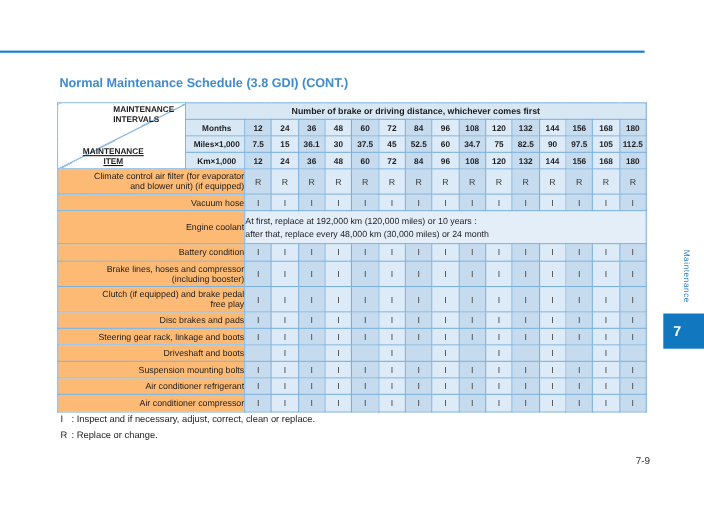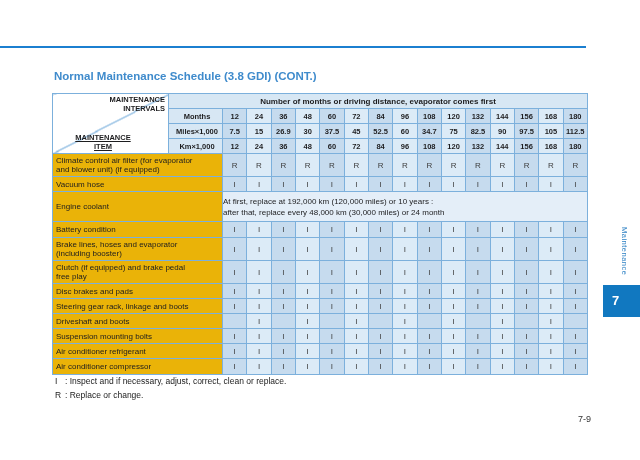--- a/index.html
+++ b/index.html
@@ -11,30 +11,30 @@
 
   table.sched { position:absolute; left:52px; top:93px; width:536px;
     border-collapse:collapse; table-layout:fixed; }
   .sched td, .sched th { border:1px solid #7cb0dc; overflow:hidden; }
   thead tr { height:15px; }
 
   .corner { background:#ffffff;
     background-image:linear-gradient(to bottom right, transparent 49.4%, #8fbce2 49.4%, #8fbce2 50.7%, transparent 50.7%);
     position:relative; }
   .corner-top { position:absolute; top:2px; right:3px; width:62px; font-size:7.5px;
-    font-weight:bold; line-height:8.5px; text-align:right; color:#1d1d1f; }
+    font-weight:bold; line-height:8.5px; color:#1d1d1f; }
   .corner-bot { position:absolute; bottom:2px; left:19px; width:62px; font-size:7.5px;
     font-weight:bold; line-height:8.5px; text-align:center; color:#1d1d1f;text-decoration:underline; }
 
   .span-head { background:#d7e7f4; font-size:8px; font-weight:bold; text-align:center; color:#1d1d1f; }
   .rowlab { background:#d7e7f4; font-size:7.5px; font-weight:bold; text-align:center; padding-left:3px; color:#1d1d1f; }
   .num  { font-size:7.5px; font-weight:bold; text-align:center; color:#1d1d1f; }
   .c-dark  { background:#c6dbee; }
   .c-light { background:#dcebf7; }
-  .item { background:#eab308; font-size:8px; text-align:left; padding:2px 16px 2px 3px;
+  .item { background:#fdba74; font-size:8px; text-align:right; padding:2px 0 2px 3px;
     line-height:9px; color:#1d1d1f; white-space:pre-line; }
   .mark { font-size:8px; text-align:center; color:#3c3c3c; }
   .note { background:#e4eef8; font-size:8px; text-align:left; line-height:11px;
     color:#1d1d1f; white-space:pre-line; }
 
   .footnotes { position:absolute; left:55px; top:375px; font-size:8.5px; color:#222222; line-height:13.5px; }
   .fn { display:flex; }
   .fn-mark { width:10px; }
 
   .side-label { position:absolute; left:620px; top:227px; writing-mode:vertical-rl;
@@ -70,21 +70,21 @@
       <col>
       <col>
       <col>
     </colgroup>
     <thead>
       <tr>
         <td class="corner" rowspan="4">
           <div class="corner-top">MAINTENANCE INTERVALS</div>
           <div class="corner-bot">MAINTENANCE ITEM</div>
         </td>
-        <th class="span-head" colspan="16">Number of months or driving distance, evaporator comes first</th>
+        <th class="span-head" colspan="16">Number of brake or driving distance, whichever comes first</th>
       </tr>
       <tr>
         <th class="rowlab">Months</th>
         <td class="num c-dark">12</td>
         <td class="num c-light">24</td>
         <td class="num c-dark">36</td>
         <td class="num c-light">48</td>
         <td class="num c-dark">60</td>
         <td class="num c-light">72</td>
         <td class="num c-dark">84</td>
@@ -94,21 +94,21 @@
         <td class="num c-dark">132</td>
         <td class="num c-light">144</td>
         <td class="num c-dark">156</td>
         <td class="num c-light">168</td>
         <td class="num c-dark">180</td>
       </tr>
       <tr>
         <th class="rowlab">Miles×1,000</th>
         <td class="num c-dark">7.5</td>
         <td class="num c-light">15</td>
-        <td class="num c-dark">26.9</td>
+        <td class="num c-dark">36.1</td>
         <td class="num c-light">30</td>
         <td class="num c-dark">37.5</td>
         <td class="num c-light">45</td>
         <td class="num c-dark">52.5</td>
         <td class="num c-light">60</td>
         <td class="num c-dark">34.7</td>
         <td class="num c-light">75</td>
         <td class="num c-dark">82.5</td>
         <td class="num c-light">90</td>
         <td class="num c-dark">97.5</td>
@@ -189,21 +189,21 @@
         <td class="mark c-light">I</td>
         <td class="mark c-dark">I</td>
         <td class="mark c-light">I</td>
         <td class="mark c-dark">I</td>
         <td class="mark c-light">I</td>
         <td class="mark c-dark">I</td>
         <td class="mark c-light">I</td>
         <td class="mark c-dark">I</td>
       </tr>
       <tr style="height: 23px;">
-        <td class="item" colspan="2">Brake lines, hoses and evaporator
+        <td class="item" colspan="2">Brake lines, hoses and compressor
 (including booster)</td>
         <td class="mark c-dark">I</td>
         <td class="mark c-light">I</td>
         <td class="mark c-dark">I</td>
         <td class="mark c-light">I</td>
         <td class="mark c-dark">I</td>
         <td class="mark c-light">I</td>
         <td class="mark c-dark">I</td>
         <td class="mark c-light">I</td>
         <td class="mark c-dark">I</td>

